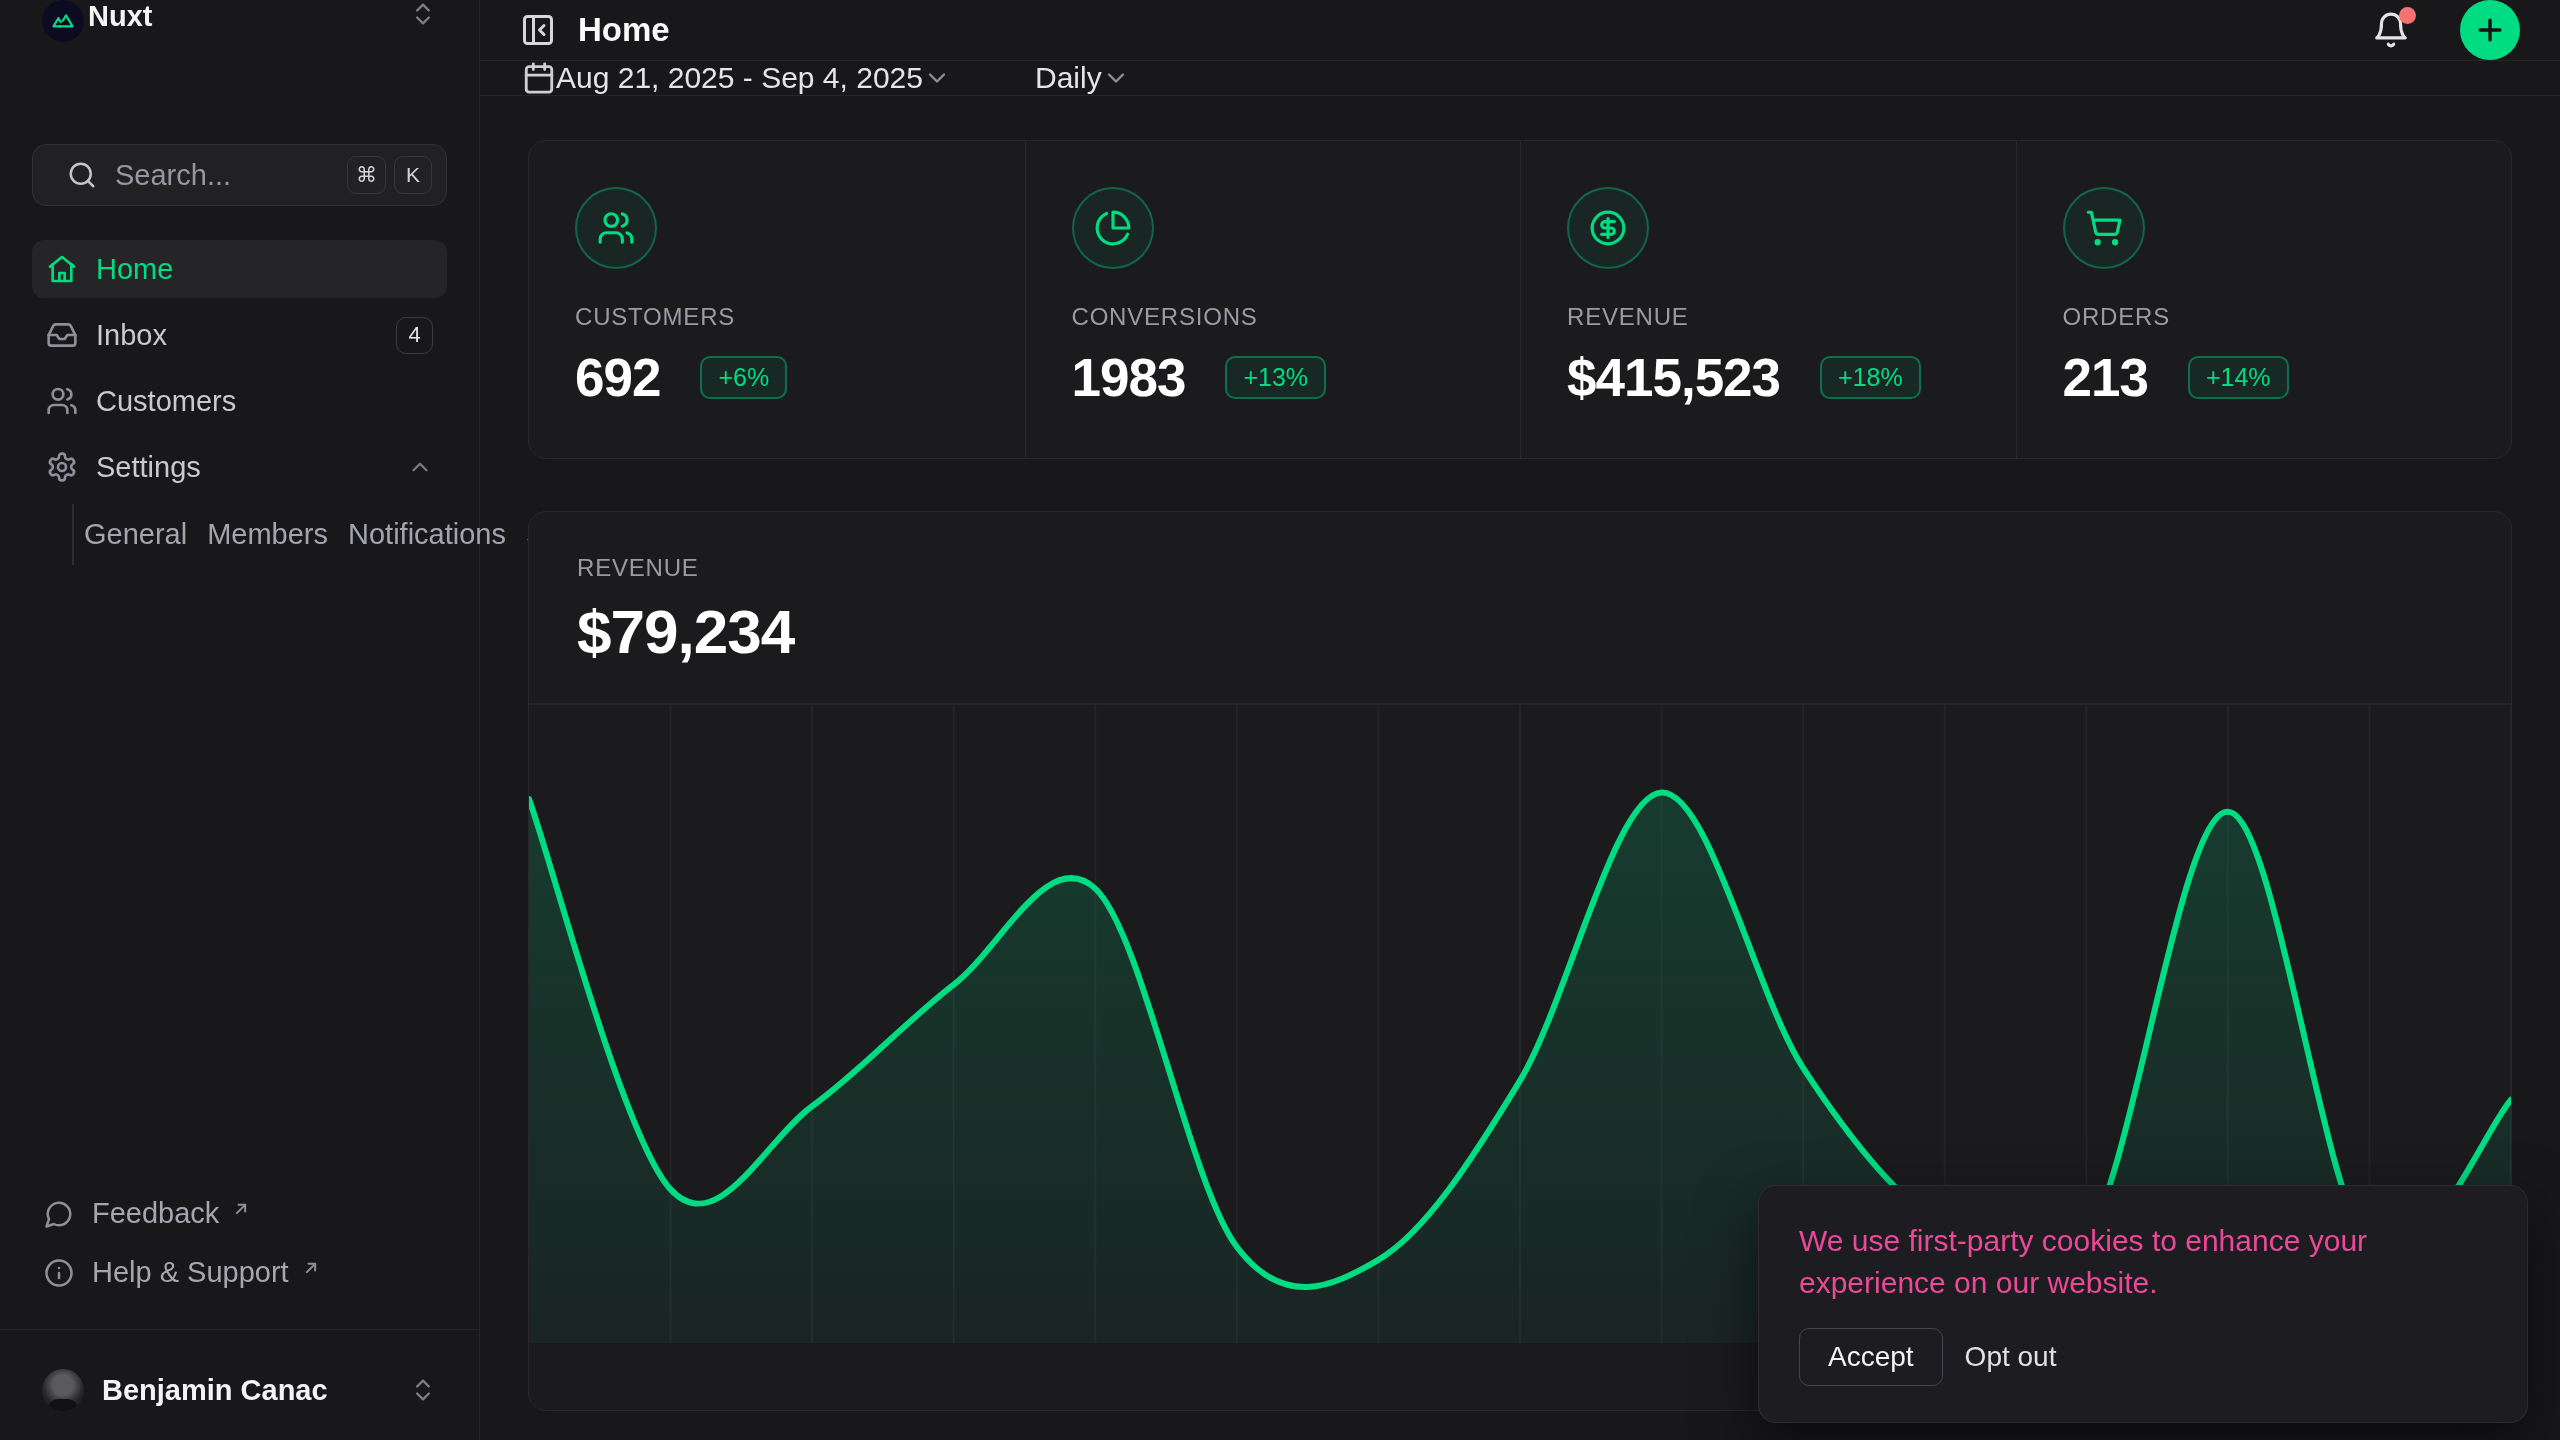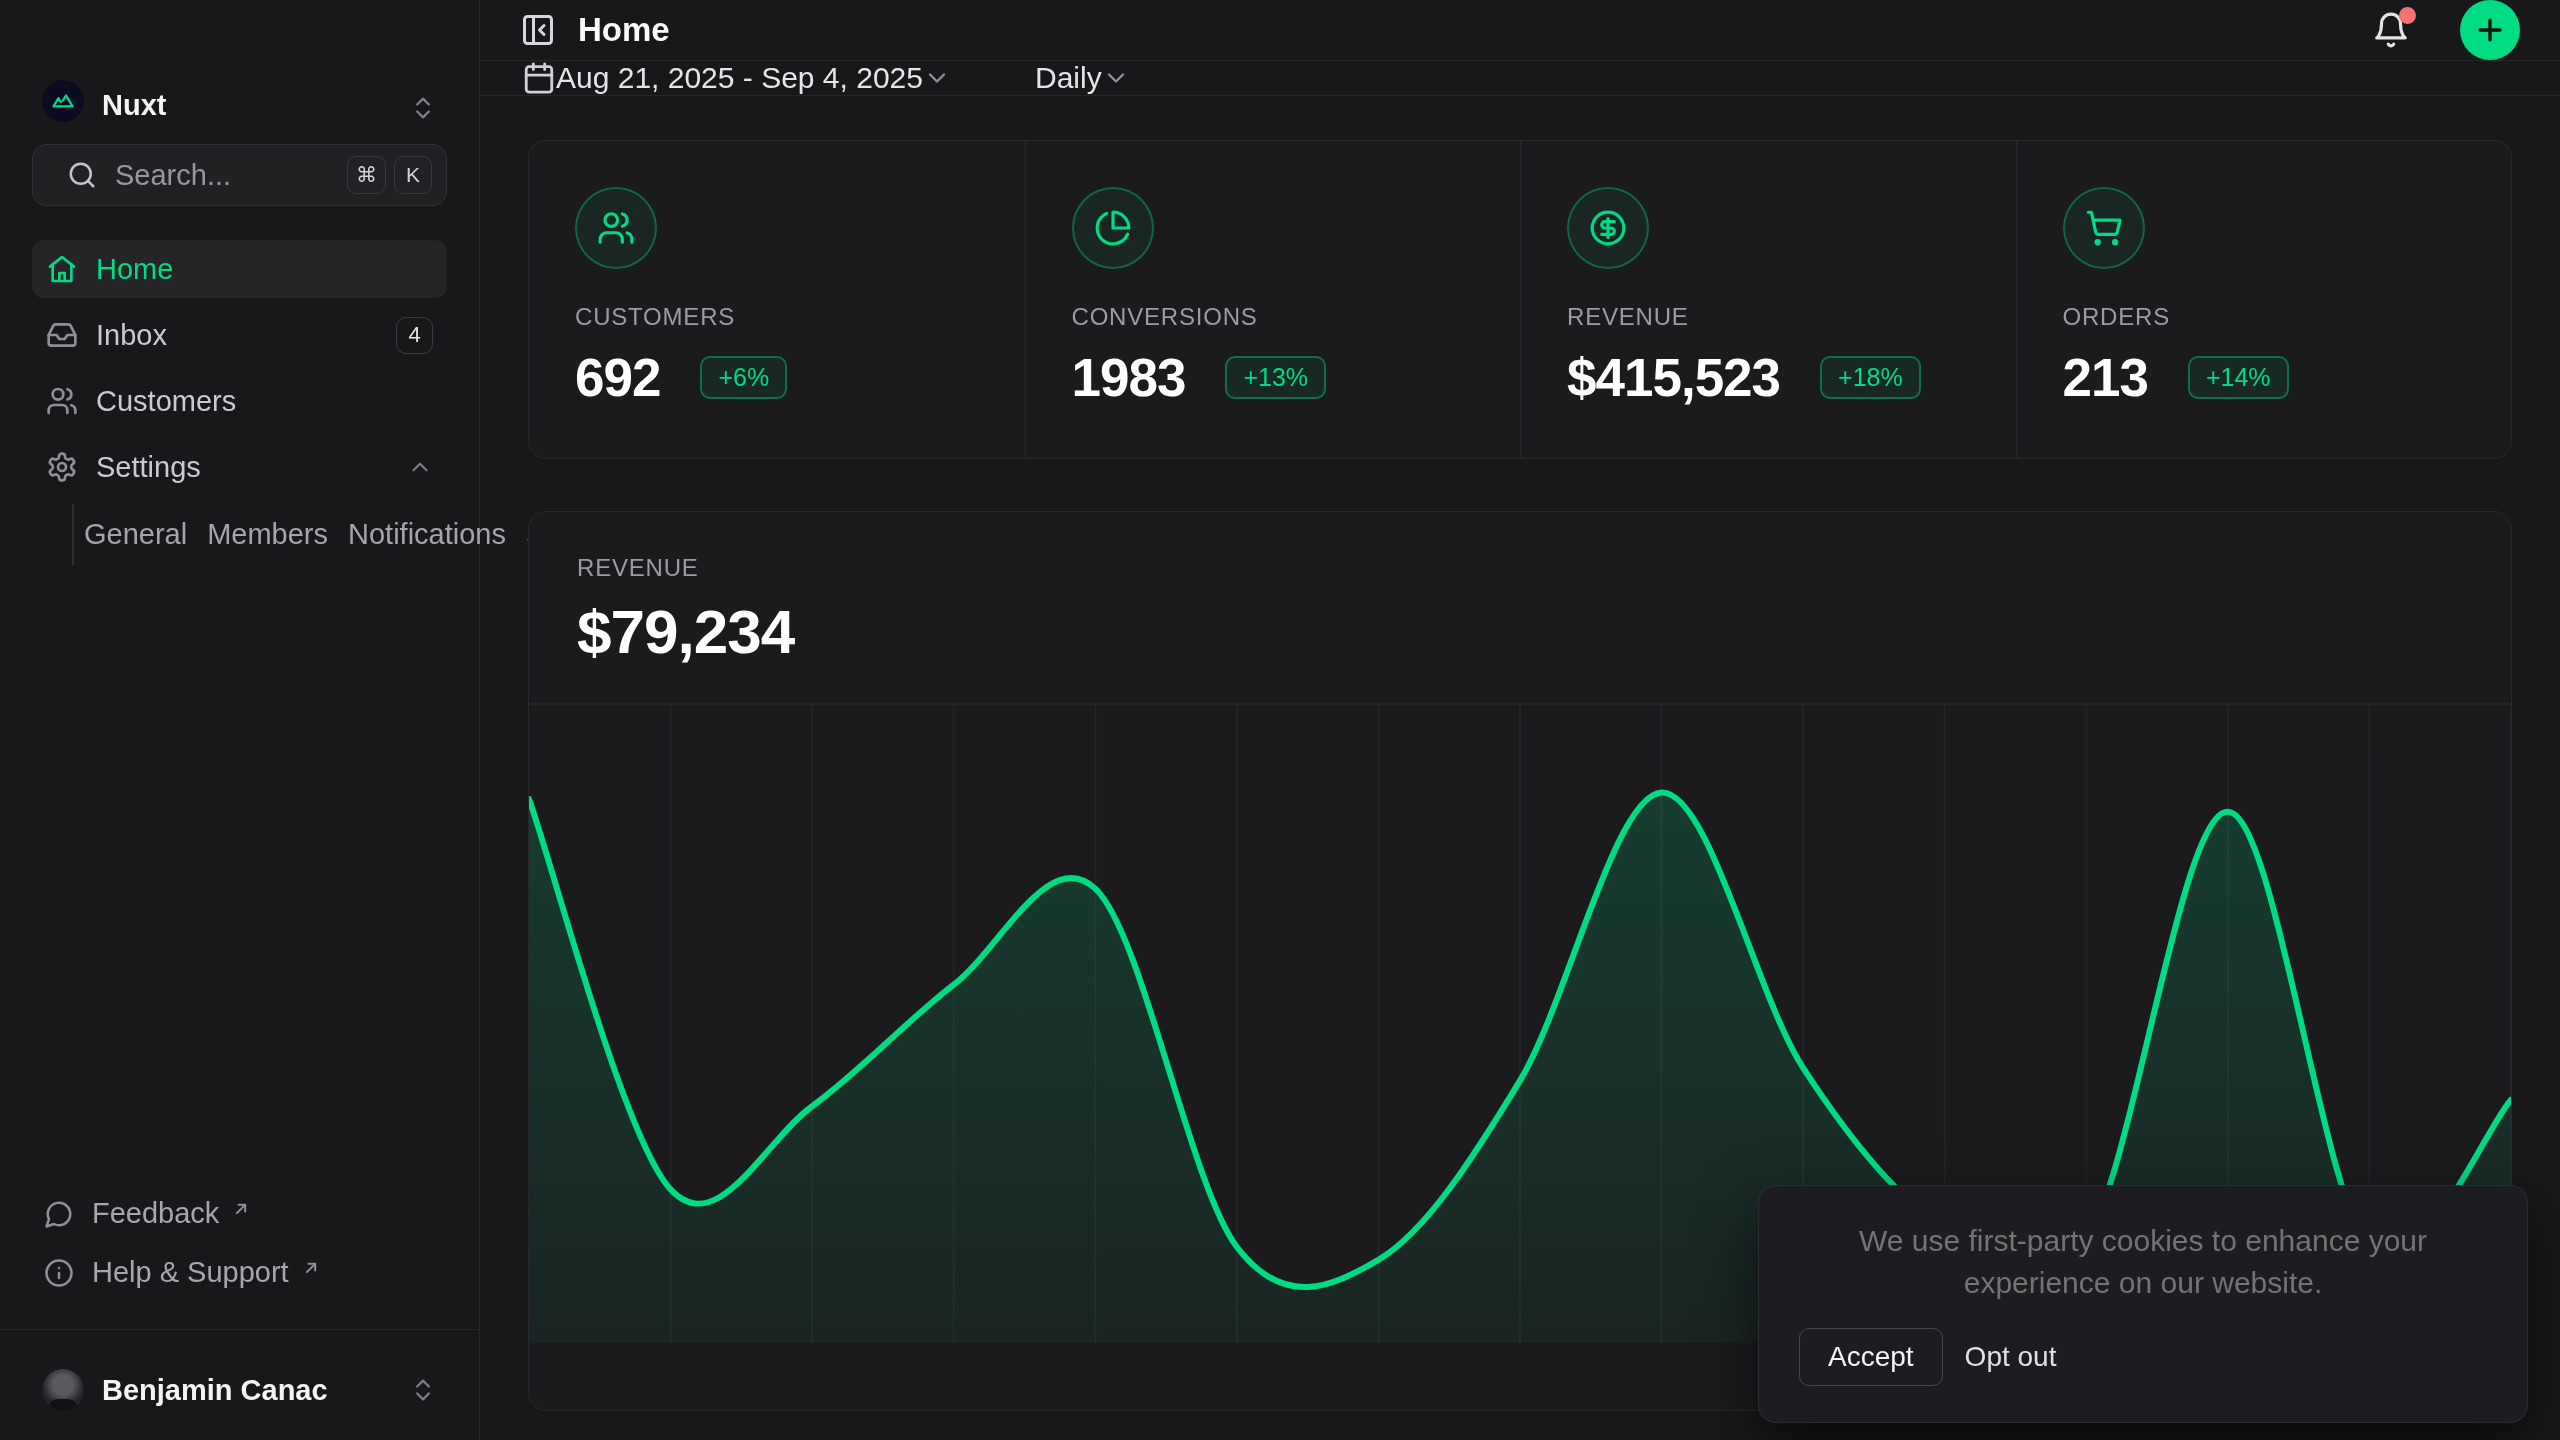--- a/index.html
+++ b/index.html
@@ -13,21 +13,21 @@
   svg { display:block; }
 
   
   .sidebar {
     width:480px; min-width:480px; height:100%;
     border-right:1px solid #26262a;
     display:flex; flex-direction:column;
     padding:0 32px;
   }
   .ws-row {
-    height:122px; display:flex; align-items:flex-end; gap:18px;
+    height:122px; display:flex; align-items:flex-start; gap:4px;
     padding:0 10px; cursor:pointer;
   }
   .ws-logo {
     width:42px; height:42px; border-radius:50%;
     background:#0c0b22; display:flex; align-items:center; justify-content:center;
   }
   .ws-name { font-size:29px; font-weight:700; color:#f4f4f5; flex:1; }
   .chevrons { color:#7d7d86; }
 
   .search-box {
@@ -132,21 +132,21 @@
   .chart-wrap { margin-top:36px; flex:1; }
   .chart-wrap svg { width:100%; height:640px; }
 
   
   .cookie-banner {
     position:absolute; right:32px; bottom:32px; width:770px;
     background:#1d1d21; border:1px solid rgba(255,255,255,0.07);
     border-radius:18px; padding:34px 40px 36px;
     box-shadow:0 24px 60px rgba(0,0,0,0.55);
   }
-  .cookie-text { font-size:30px; line-height:42px; color:#737373;text-align:center; }
+  .cookie-text { font-size:30px; line-height:42px; color:#ec4899; }
   .cookie-actions { margin-top:24px; display:flex; align-items:center; gap:22px; }
   .btn-accept {
     background:none; border:1px solid #45454d; border-radius:10px;
     color:#f4f4f5; font-size:28px; font-weight:500; font-family:inherit;
     padding:12px 28px; cursor:pointer;
   }
   .btn-optout { background:none; border:none; color:#e0e0e5; font-size:28px;
                 font-weight:500; font-family:inherit; cursor:pointer; }
 </style>
 </head>

